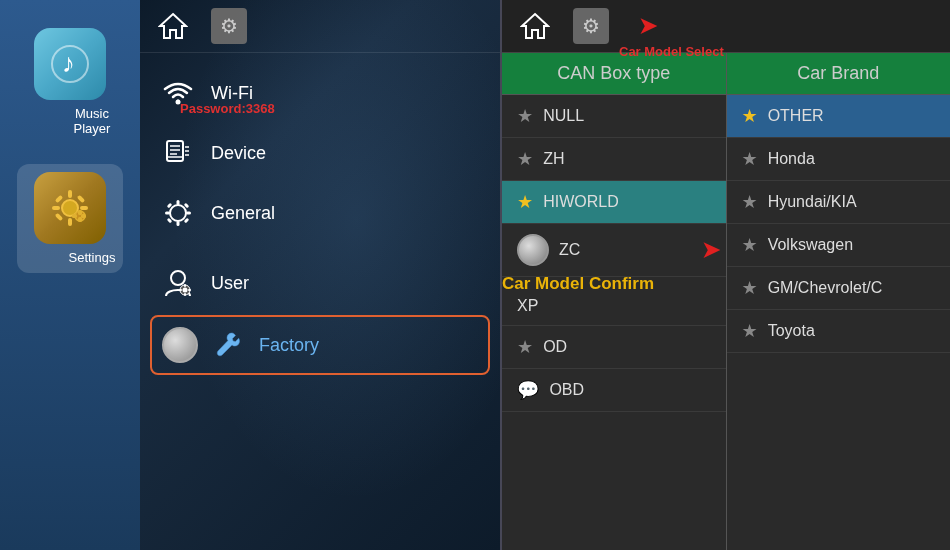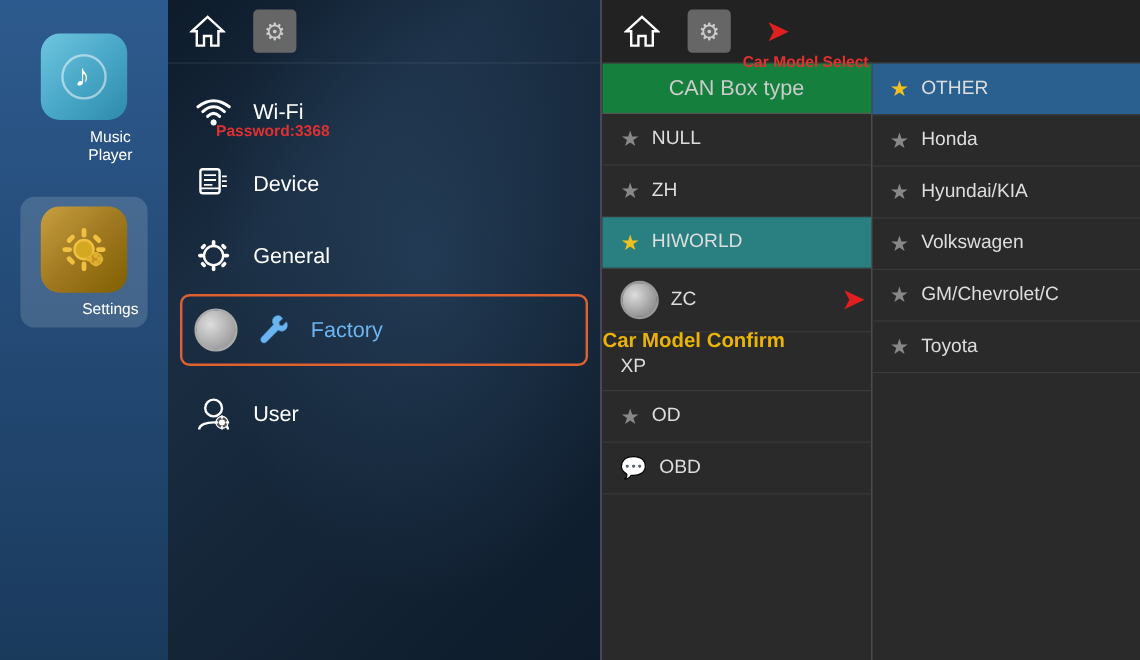--- a/index.html
+++ b/index.html
@@ -352,49 +352,49 @@
             <rect x="5" y="5" width="3" height="5" rx="1.5" transform="rotate(45 6.5 7.5)"></rect>
             <rect x="22" y="5" width="3" height="5" rx="1.5" transform="rotate(-45 23.5 7.5)"></rect>
             <rect x="5" y="20" width="3" height="5" rx="1.5" transform="rotate(-45 6.5 22.5)"></rect>
             <rect x="22" y="20" width="3" height="5" rx="1.5" transform="rotate(45 23.5 22.5)"></rect>
           </g>
         </svg>
       </div>
       <span class="menu-label">General</span>
     </div>
 
-    <div class="menu-item active" style="position:relative;">
-      <div class="toggle-knob"></div>
-      <div class="menu-icon" style="margin-left:-5px;">
-        <svg width="28" height="28" viewBox="0 0 28 28">
-
-          <path d="M20,2 C17,2 15,4 15,7 C15,8 15.5,9 16,9.5 L6,20 C5,21 5,23 6,24 C7,25 9,25 10,24 L20,14 C20.5,14.5 21.5,15 22.5,15 C25.5,15 27.5,13 27.5,10 C27.5,9 27.2,8 26.7,7.2 L23.5,10.5 L21,10 L20.5,7.5 L23.5,4.5 C22.5,3 21.3,2 20,2Z" fill="#6ab4f0" stroke="#4a90d0" stroke-width="0.5"></path>
-        </svg>
-      </div>
-      <span class="menu-label">Factory</span>
-    </div>
-
     <div class="menu-item" style="margin-top:10px;">
       <div class="menu-icon">
         <svg width="30" height="30" viewBox="0 0 30 30">
           <circle cx="15" cy="10" r="7" fill="none" stroke="white" stroke-width="2"></circle>
           <path d="M3,28 C3,20 27,20 27,28" fill="none" stroke="white" stroke-width="2"></path>
 
           <circle cx="22" cy="22" r="5" fill="#555" stroke="white" stroke-width="1"></circle>
           <circle cx="22" cy="22" r="2.5" fill="white"></circle>
           <g fill="white">
             <rect x="21" y="16" width="2" height="3" rx="1"></rect>
             <rect x="21" y="25" width="2" height="3" rx="1"></rect>
             <rect x="16" y="21" width="3" height="2" rx="1"></rect>
             <rect x="25" y="21" width="3" height="2" rx="1"></rect>
           </g>
         </svg>
       </div>
       <span class="menu-label">User</span>
     </div>
+
+    <div class="menu-item active" style="position:relative;">
+      <div class="toggle-knob"></div>
+      <div class="menu-icon" style="margin-left:-5px;">
+        <svg width="28" height="28" viewBox="0 0 28 28">
+
+          <path d="M20,2 C17,2 15,4 15,7 C15,8 15.5,9 16,9.5 L6,20 C5,21 5,23 6,24 C7,25 9,25 10,24 L20,14 C20.5,14.5 21.5,15 22.5,15 C25.5,15 27.5,13 27.5,10 C27.5,9 27.2,8 26.7,7.2 L23.5,10.5 L21,10 L20.5,7.5 L23.5,4.5 C22.5,3 21.3,2 20,2Z" fill="#6ab4f0" stroke="#4a90d0" stroke-width="0.5"></path>
+        </svg>
+      </div>
+      <span class="menu-label">Factory</span>
+    </div>
   </div>
 </div>
 
 <div class="divider-v"></div>
 
 <div class="car-model-panel">
 
   <div class="car-model-header">
     <div class="home-btn">
       <svg width="30" height="28" viewBox="0 0 30 28">
@@ -448,20 +448,21 @@
         <span>OD</span>
       </div>
 
       <div class="can-item">
         <span style="font-size:18px;color:#888;">💬</span>
         <span>OBD</span>
       </div>
     </div>
 
     <div class="car-brand-col">
+      <div class="col-header">Car Brand</div>
 
       <div class="can-item selected-other">
         <span class="star-icon active">★</span>
         <span>OTHER</span>
       </div>
 
       <div class="can-item">
         <span class="star-icon">★</span>
         <span>Honda</span>
       </div>

